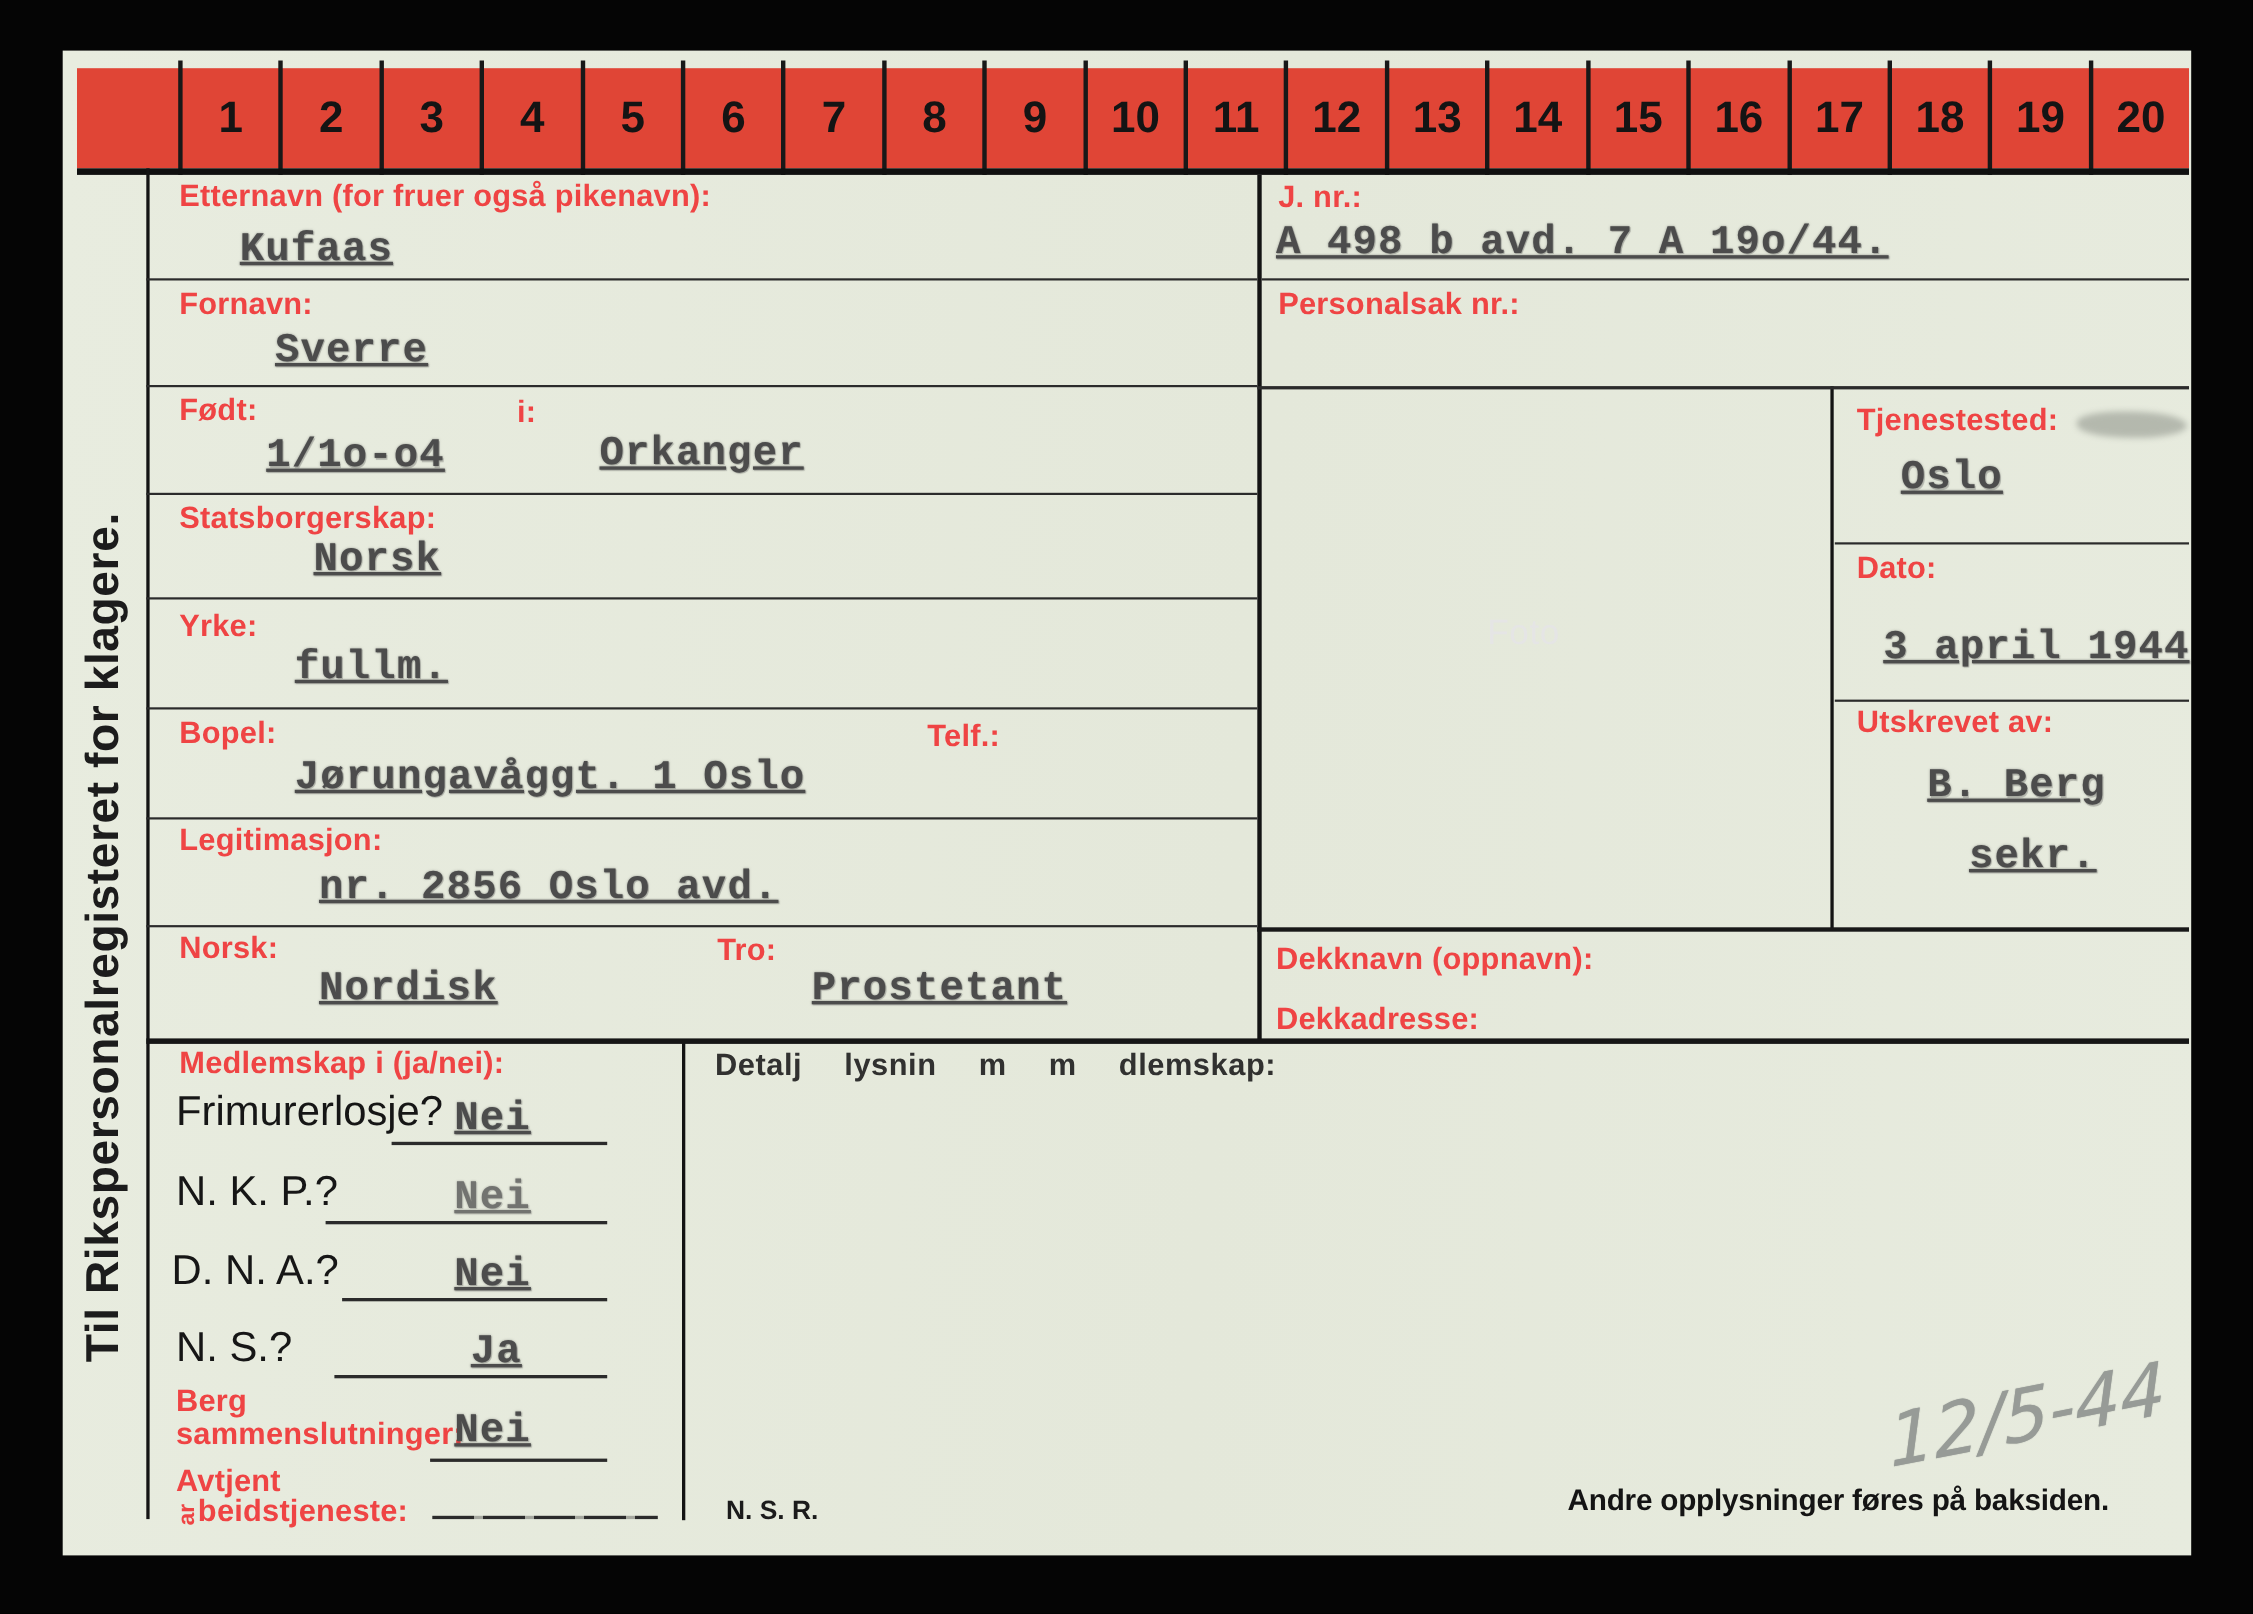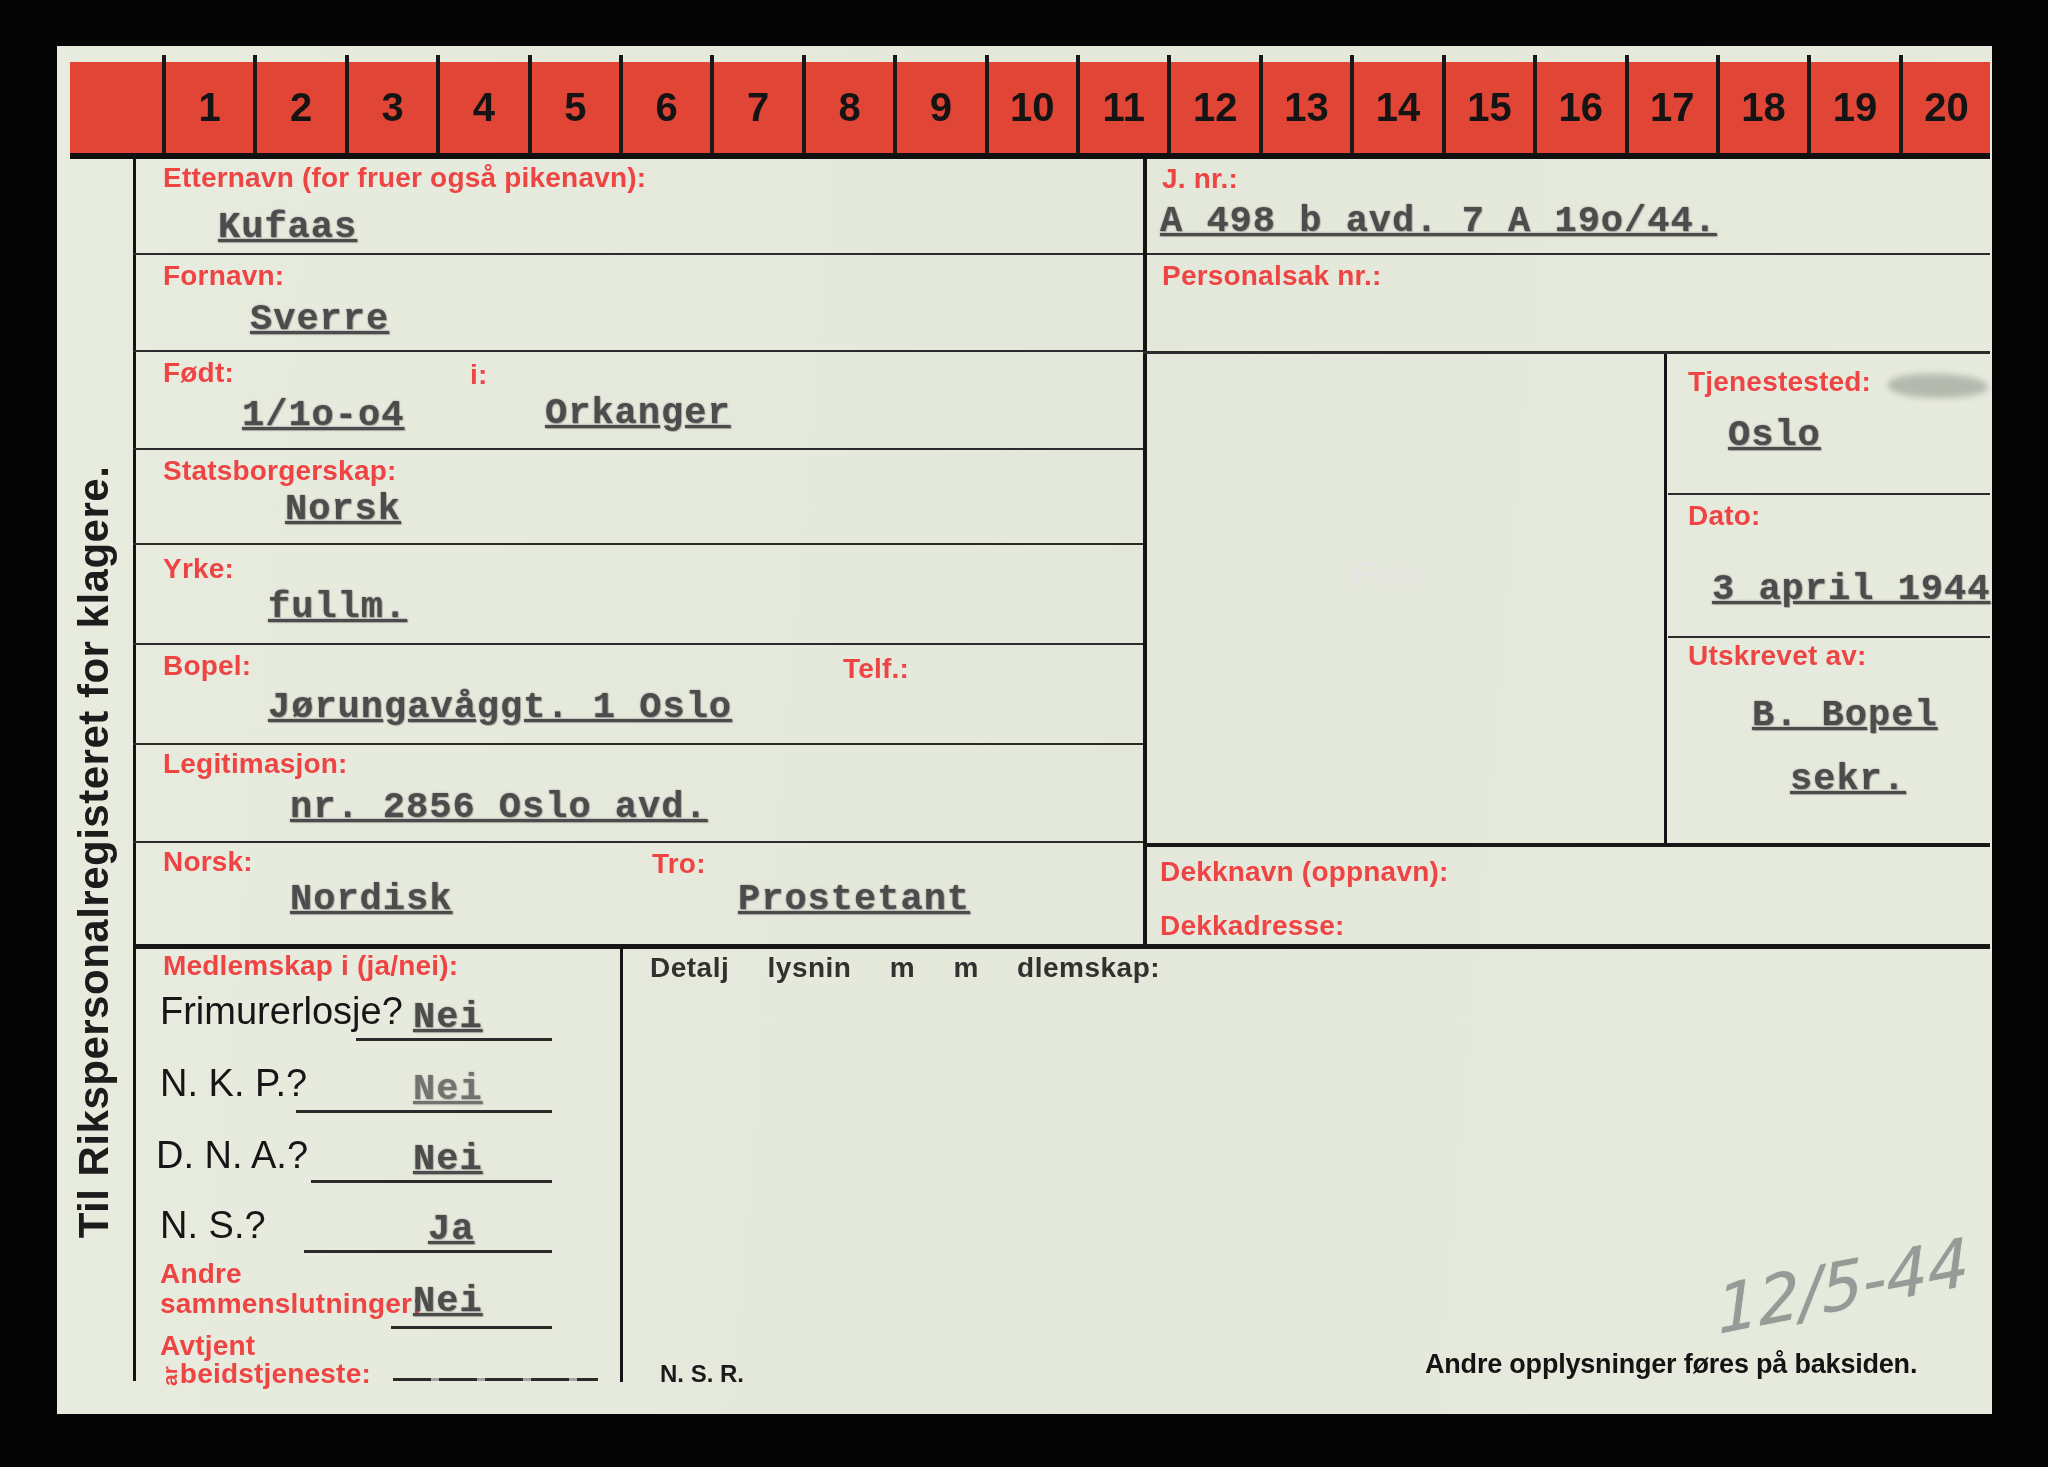--- a/index.html
+++ b/index.html
@@ -124,21 +124,21 @@
   <div class="lbl" style="left:1162px;top:260px">Personalsak nr.:</div>
 
   <div class="lbl" style="left:1688px;top:366px">Tjenestested:</div>
   <div class="smudge"></div>
   <div class="tw" style="left:1728px;top:414px">Oslo</div>
 
   <div class="lbl" style="left:1688px;top:500px">Dato:</div>
   <div class="tw" style="left:1712px;top:568px">3 april 1944</div>
 
   <div class="lbl" style="left:1688px;top:640px">Utskrevet av:</div>
-  <div class="tw" style="left:1752px;top:694px">B. Bopel</div>
+  <div class="tw" style="left:1752px;top:694px">B. Berg</div>
   <div class="tw" style="left:1790px;top:758px">sekr.</div>
 
   <div class="foto" style="left:1352px;top:556px">Foto</div>
 
   <div class="lbl" style="left:1160px;top:856px">Dekknavn (oppnavn):</div>
   <div class="lbl" style="left:1160px;top:910px">Dekkadresse:</div>
 
   <div class="lbl" style="left:163px;top:950px">Medlemskap i (ja/nei):</div>
 
   <div class="q" style="left:160px;top:990px">Frimurerlosje?</div>
@@ -150,21 +150,21 @@
   <div class="hl" style="left:296px;top:1110px;width:256px;height:3px"></div>
 
   <div class="q" style="left:156px;top:1134px">D. N. A.?</div>
   <div class="tw" style="left:413px;top:1138px">Nei</div>
   <div class="hl" style="left:311px;top:1180px;width:241px;height:3px"></div>
 
   <div class="q" style="left:160px;top:1204px">N. S.?</div>
   <div class="tw" style="left:428px;top:1208px">Ja</div>
   <div class="hl" style="left:304px;top:1250px;width:248px;height:3px"></div>
 
-  <div class="lbl" style="left:160px;top:1258px">Andre</div>
+  <div class="lbl" style="left:160px;top:1258px">Berg</div>
   <div class="lbl" style="left:160px;top:1288px">sammenslutninger:</div>
   <div class="tw" style="left:413px;top:1280px">Nei</div>
   <div class="hl" style="left:391px;top:1326px;width:161px;height:3px"></div>
 
   <div class="lbl" style="left:160px;top:1330px">Avtjent</div>
   <div class="lbl" style="left:160px;top:1358px"><span class="rot-ar">ar</span><span>beidstjeneste:</span></div>
   <div class="hl dash" style="left:393px;top:1378px;width:205px;height:3px"></div>
 
   <div class="detalj" style="left:650px;top:952px">Detalj lysnin m m dlemskap:</div>
 

